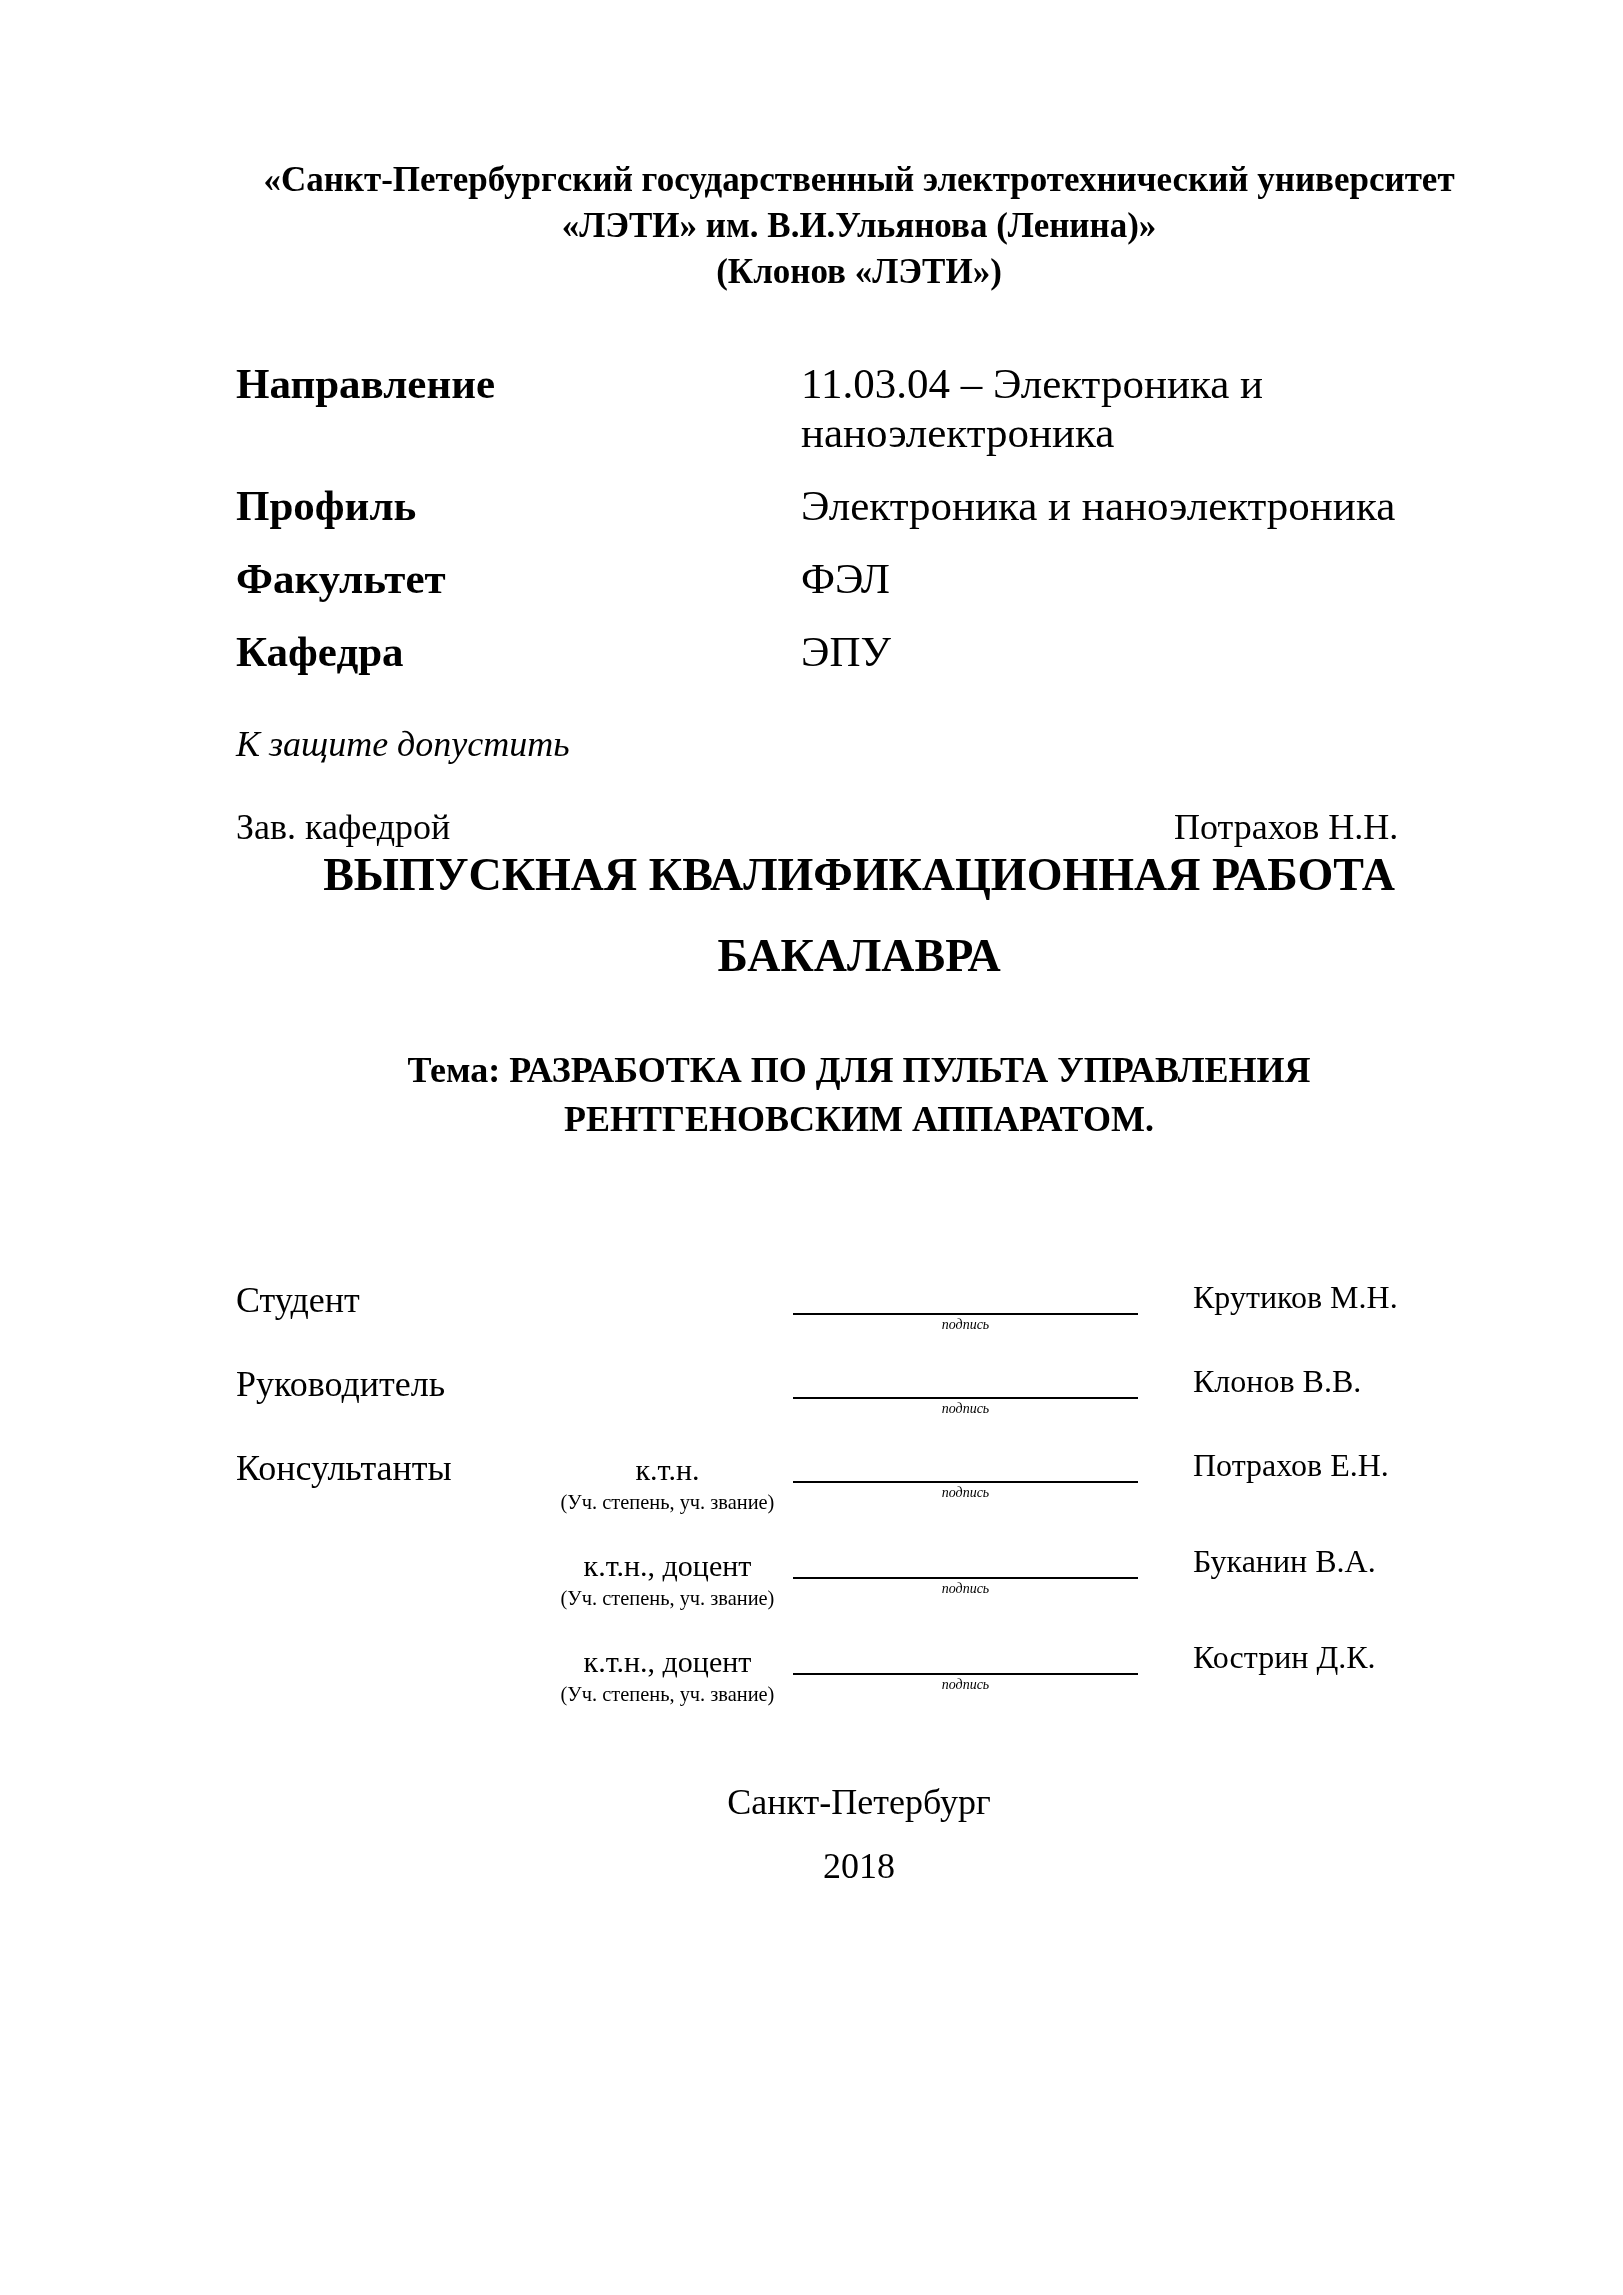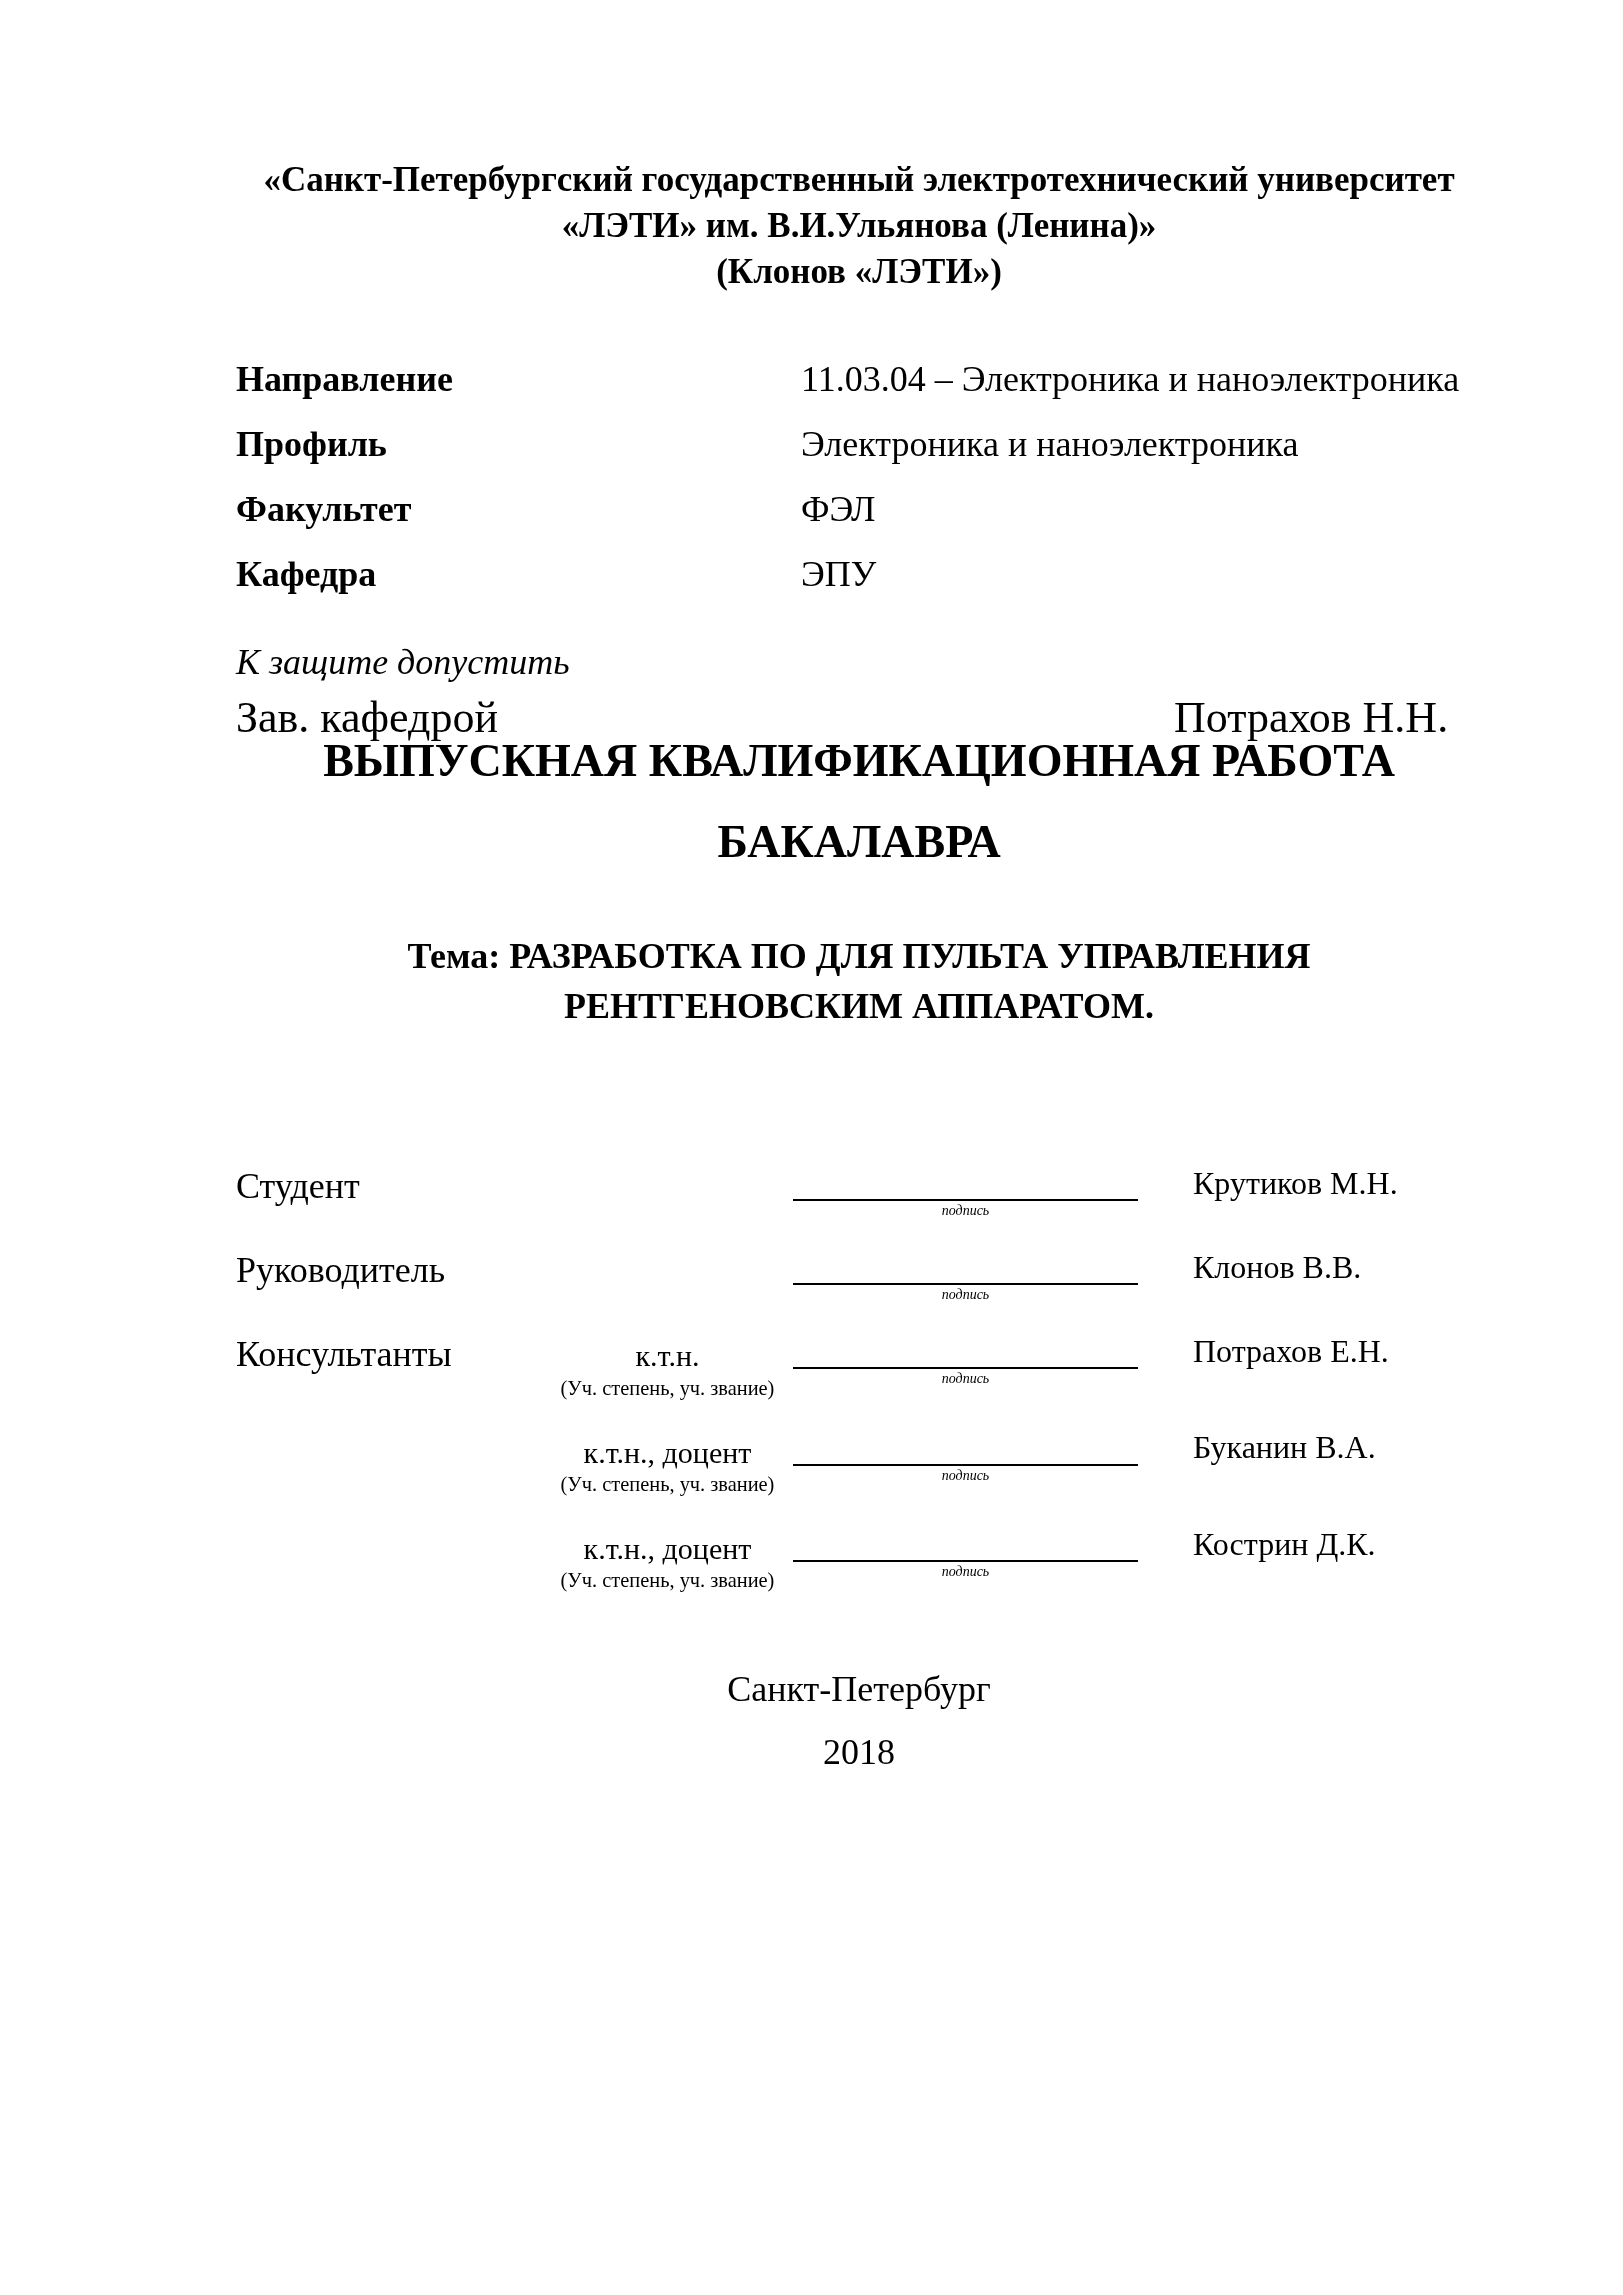--- a/index.html
+++ b/index.html
@@ -20,38 +20,38 @@
     text-align: center;
     font-weight: bold;
     font-size: 35px;
     line-height: 1.32;
   }
 
   
   .program { margin-top: 63px; }
   .program-row {
     display: flex;
-    font-size: 36px;
+    font-size: 43px;
     line-height: 1.15;
     margin-bottom: 23.6px;
     justify-content: flex-end;
   }
   .program-label { font-weight: bold; flex: 0 0 565px; }
   .program-value { flex: 1 1 auto; }
 
   
   .admit-line {
     margin-top: 47px;
     font-style: italic;
     font-size: 36px;
     line-height: 1.15;
   }
   .head-row {
-    margin-top: 10px;
-    font-size: 44px;
+    margin-top: 42px;
+    font-size: 36px;
     line-height: 1.15;
     position: relative;
     height: 42px;
   }
   .head-name { position: absolute; left: 938px; top: 0; }
 
   
   .main-title {
     text-align: center;
     font-weight: bold;

